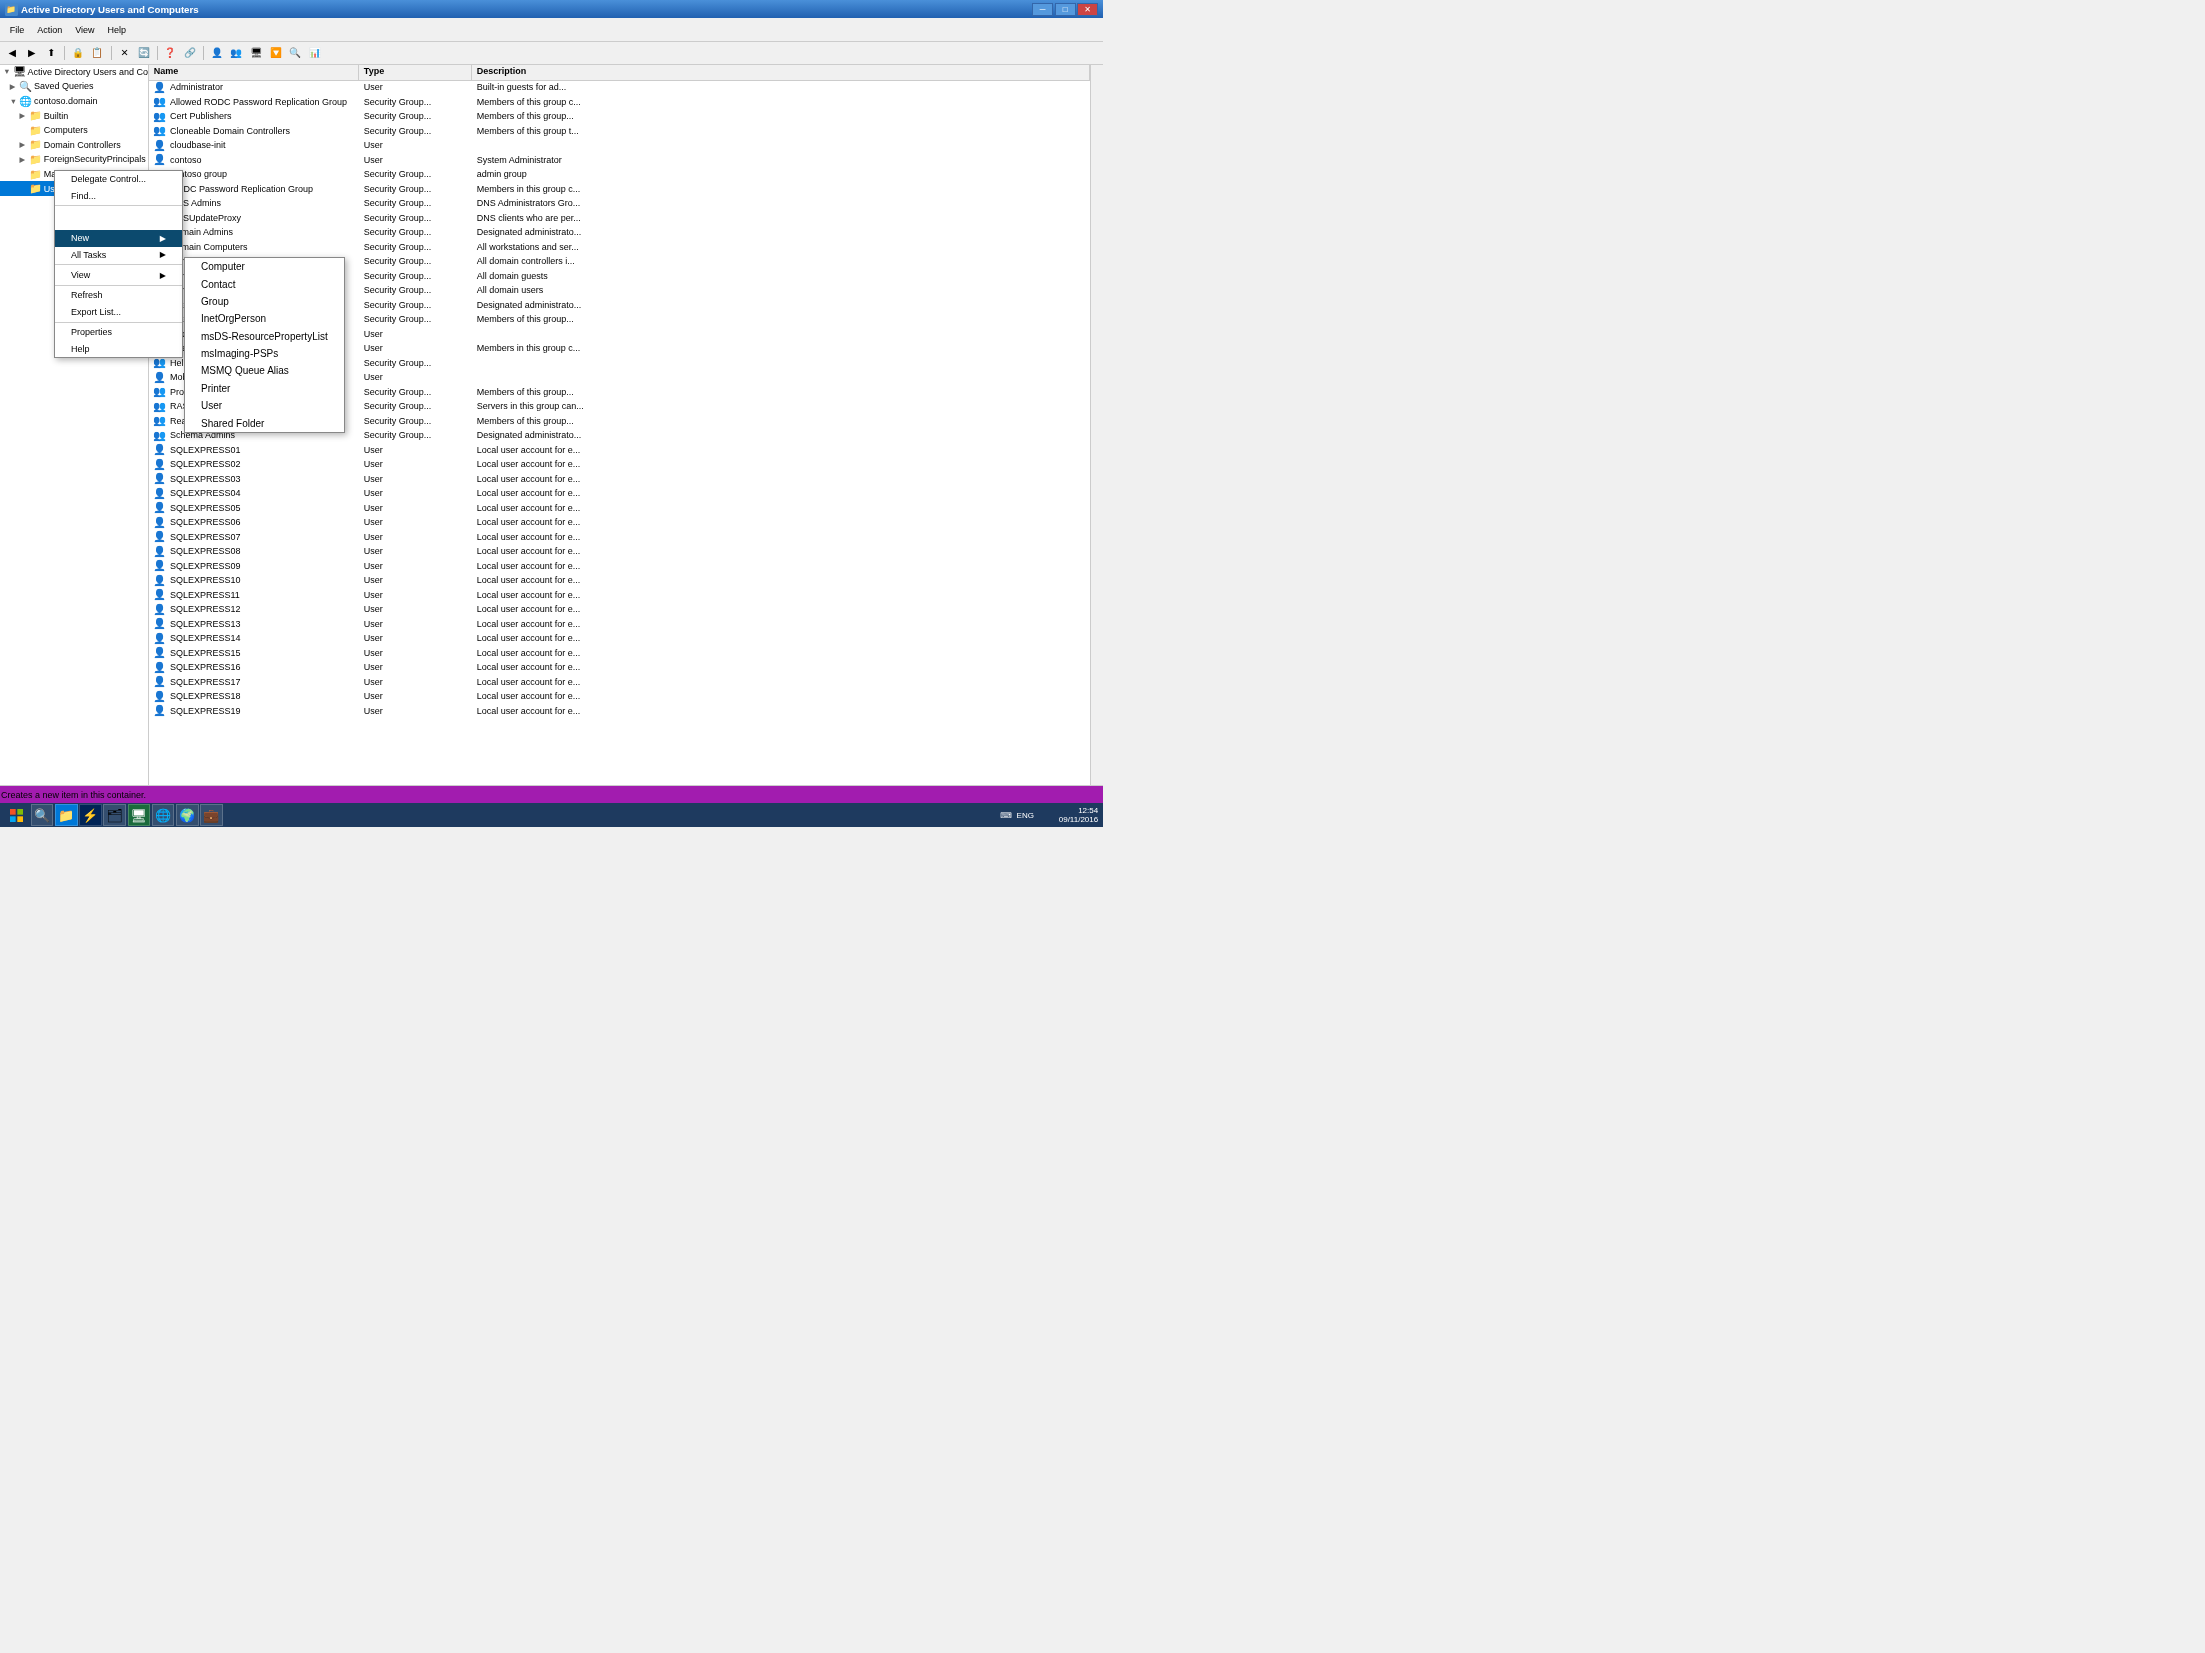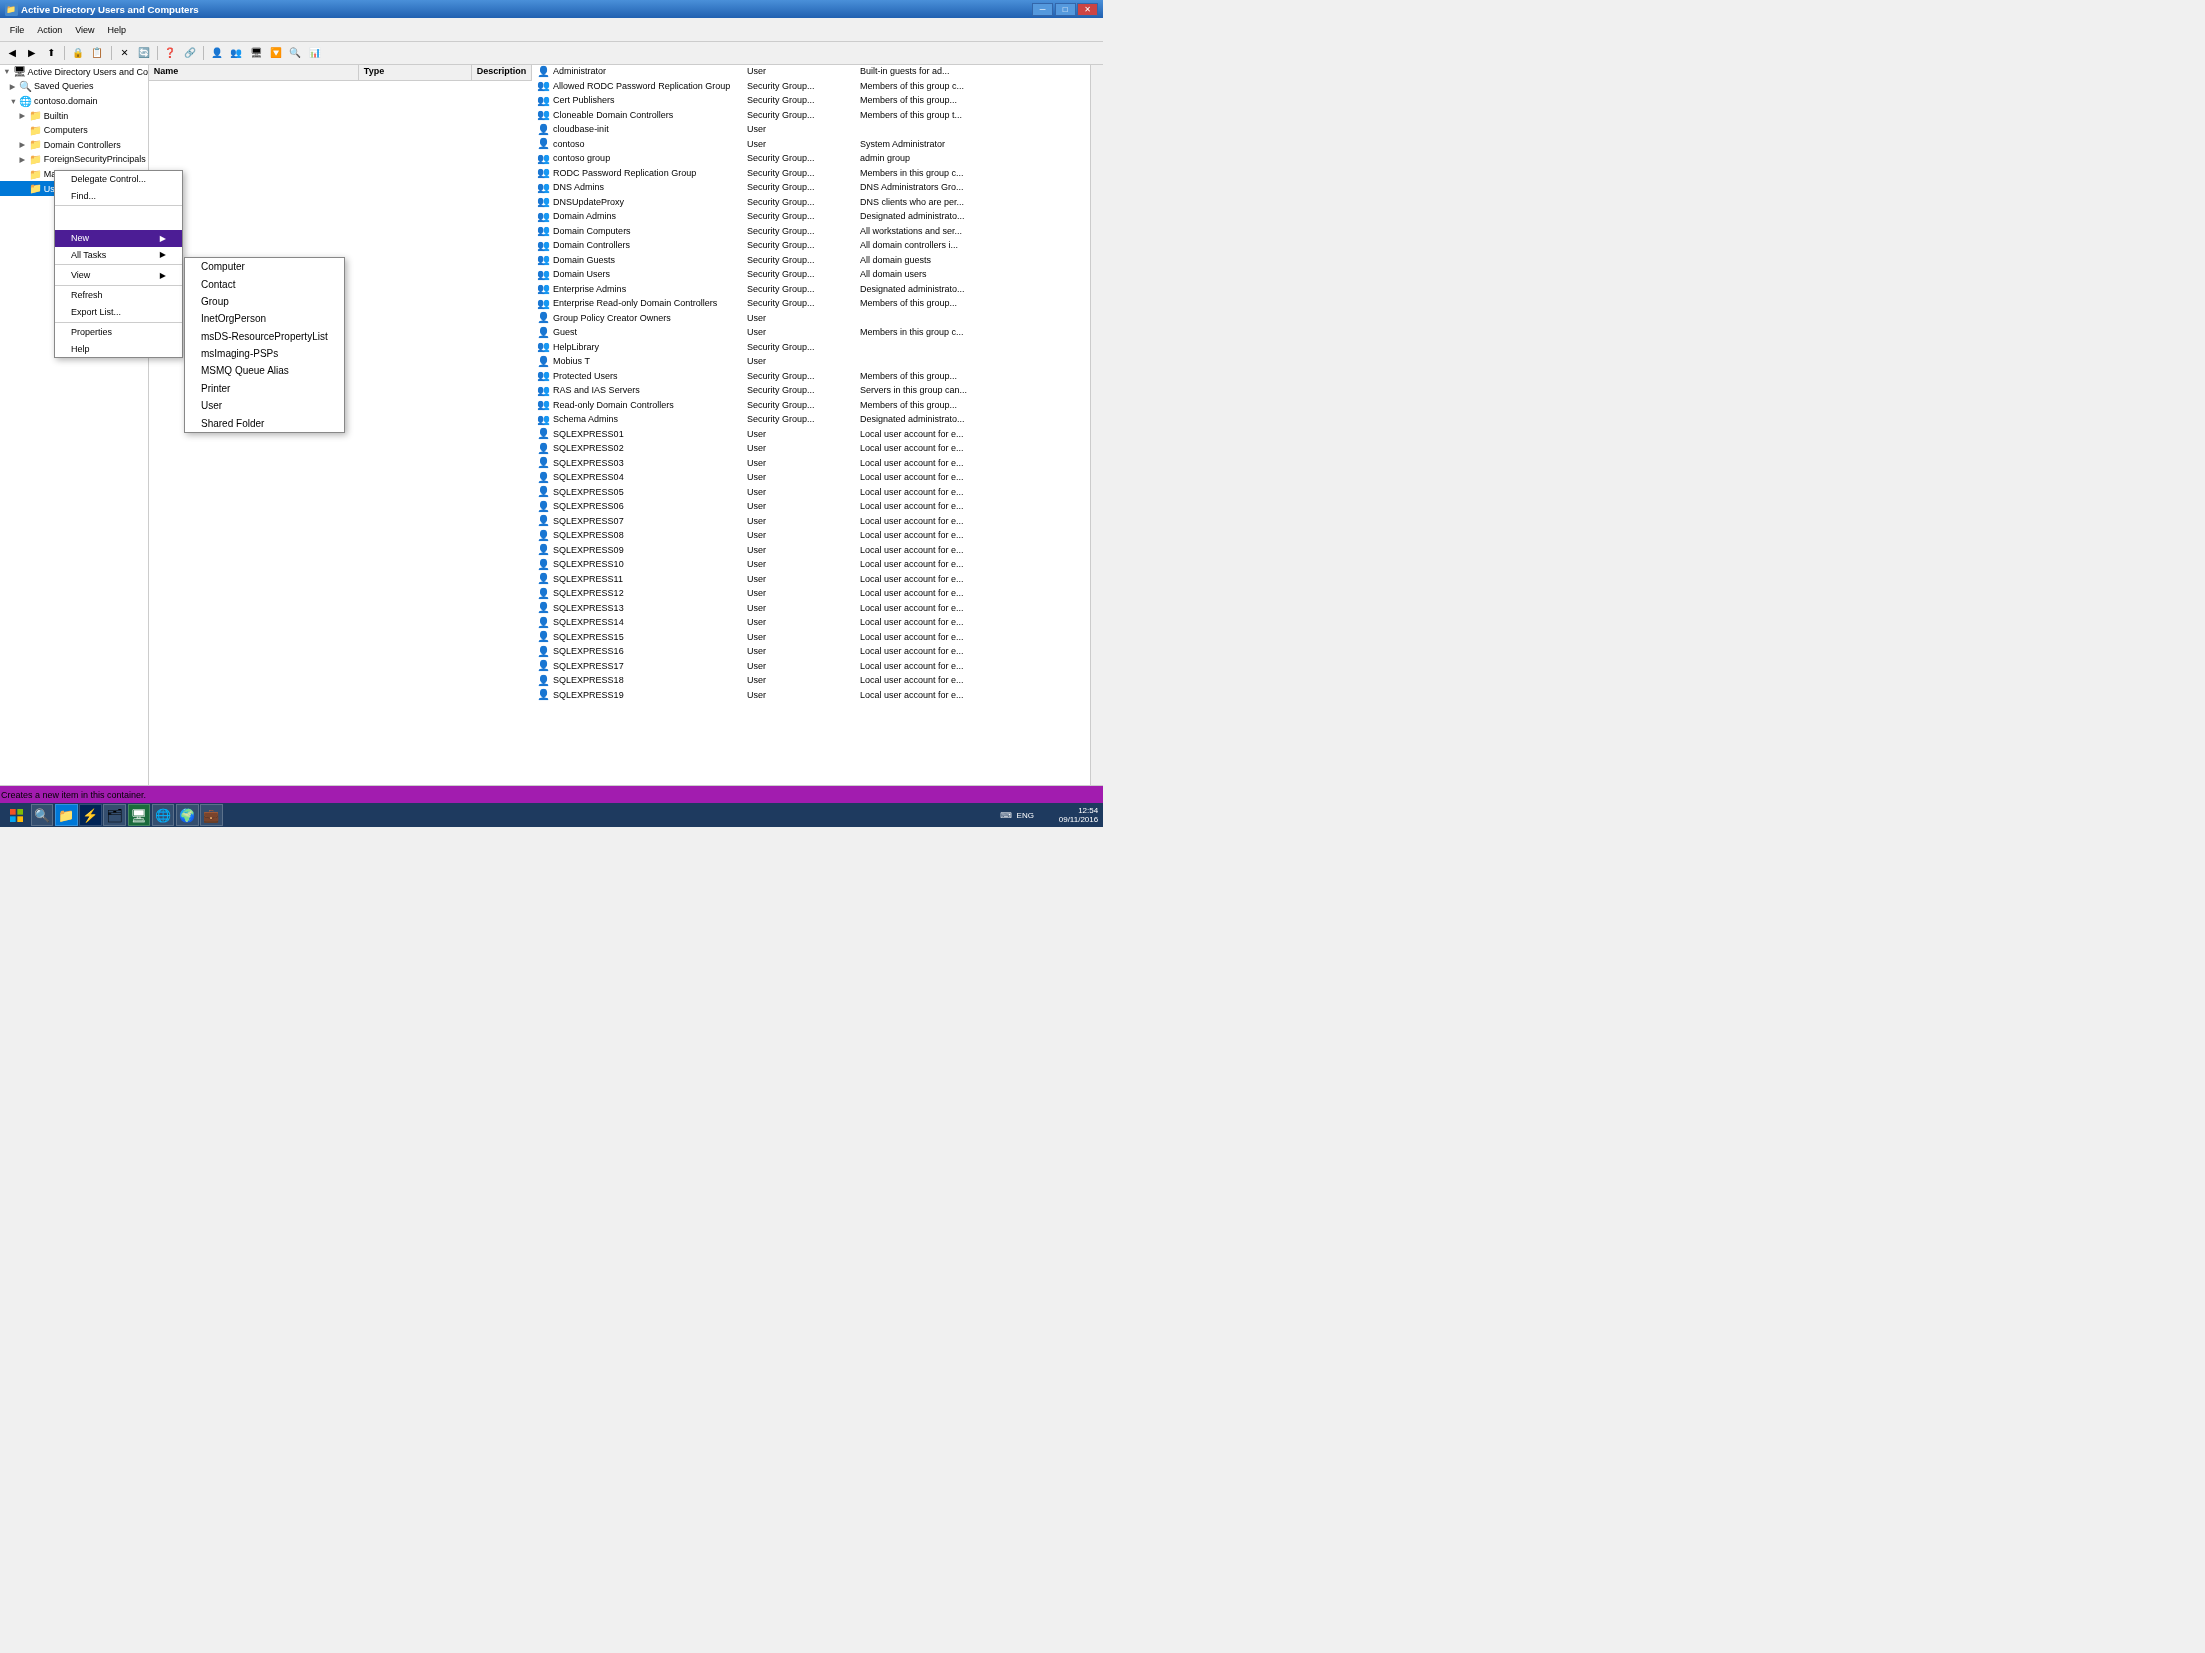--- a/index.html
+++ b/index.html
@@ -136,21 +136,21 @@
       font-size: 10.5px;
       margin-right: 1.6px;
       flex-shrink: 0;
     }
     .tree-label { font-size: 9px; }
 
     
     .right-panel {
       flex: 1;
       display: flex;
-      flex-direction: row;
+      flex-direction: column;
       overflow: hidden;
       position: relative;
     }
 
     
     .list-header {
       display: flex;
       background: #f0f0f0;
       border-bottom: 0.8px solid #ccc;
       font-size: 9px;
@@ -283,21 +283,21 @@
       font-size: 9px;
     }
     .ctx-item {
       padding: 3.2px 16px;
       cursor: pointer;
       display: flex;
       align-items: center;
       justify-content: space-between;
       white-space: nowrap;
     }
-    .ctx-item.active { background: #4c1d95; color: white; margin-top: 24px; }
+    .ctx-item.active { background: #0c4a6e; color: white; margin-top: 24px; }
     .ctx-separator {
       height: 0.8px;
       background: #ccc;
       margin: 1.6px 0;
     }
     .ctx-arrow { font-size: 8px; margin-left: 13px; }
 
     
     .sub-menu {
       position: absolute;

